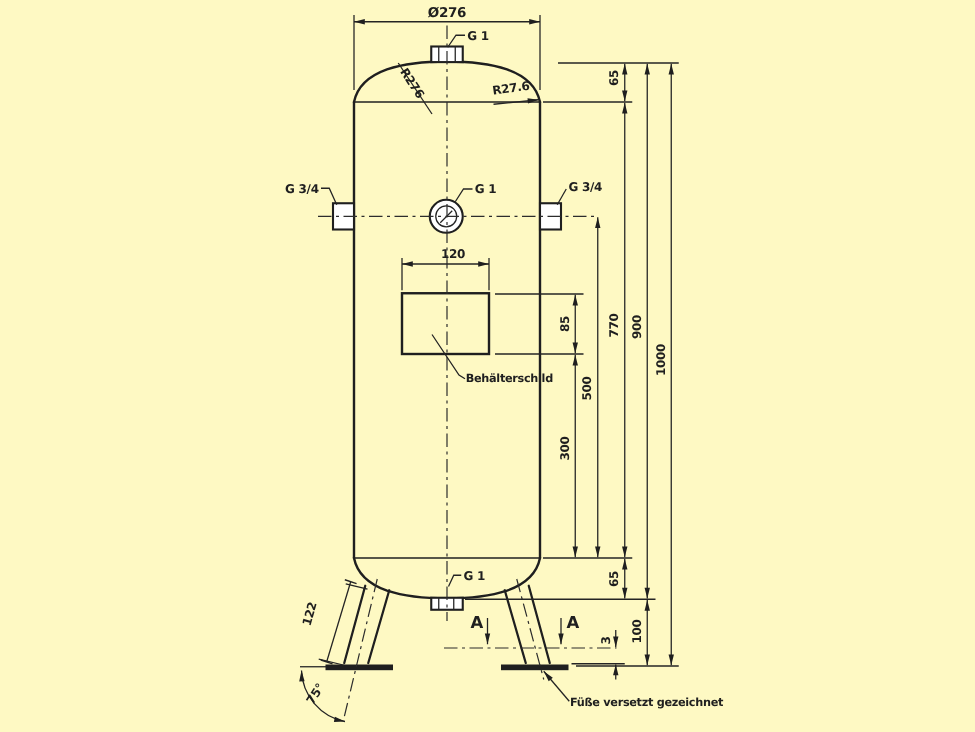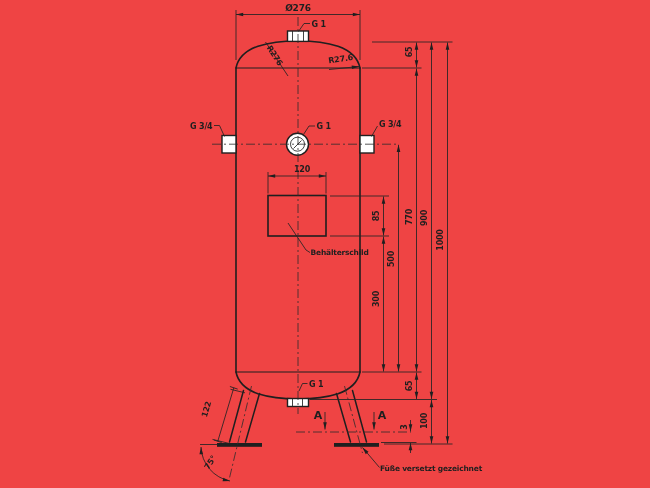--- a/index.html
+++ b/index.html
@@ -1,16 +1,16 @@
 <!DOCTYPE html>
 <html><head>
 <meta charset="utf-8">
 <style>
   html,body{margin:0;padding:0;background:#ffffff;}
-  .stage{width:650px;height:488px;background:#ef4444;position:relative;overflow:hidden;}
+  .stage{width:650px;height:488px;background:#fef9c3;position:relative;overflow:hidden;}
   svg{display:block;}
   svg text{
     font-family:"DejaVu Sans","Liberation Sans",sans-serif;
     font-weight:700;fill:#1f1f1f;font-size:8px;letter-spacing:-0.2px;
   }
   .t9{font-size:9px;}
   .t11{font-size:11px;letter-spacing:0;}
   .t75{font-size:7.5px;}
   .ol{stroke:#1f1f1f;stroke-width:1.6;fill:none;stroke-linecap:round;}
   .ol14{stroke:#1f1f1f;stroke-width:1.4;fill:none;}

